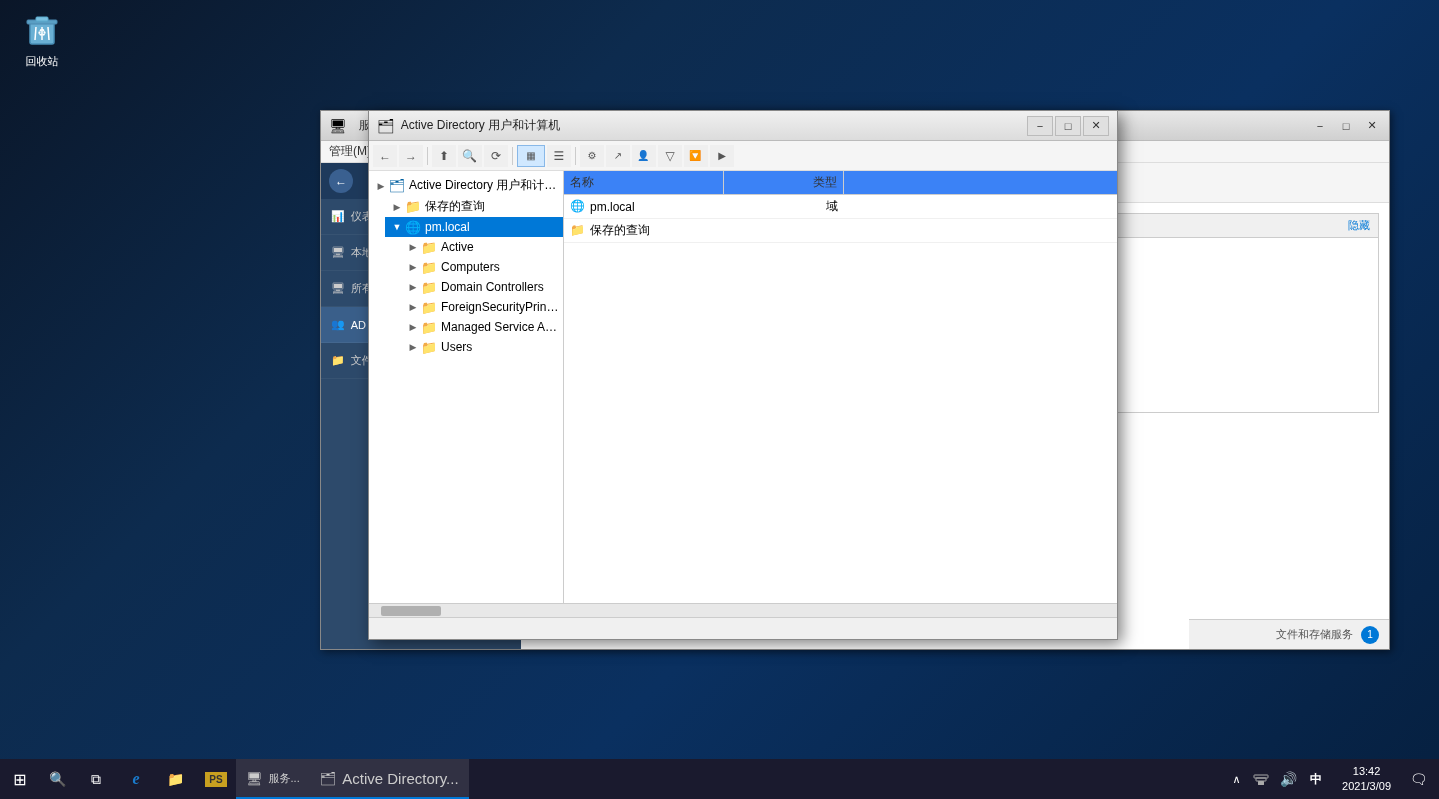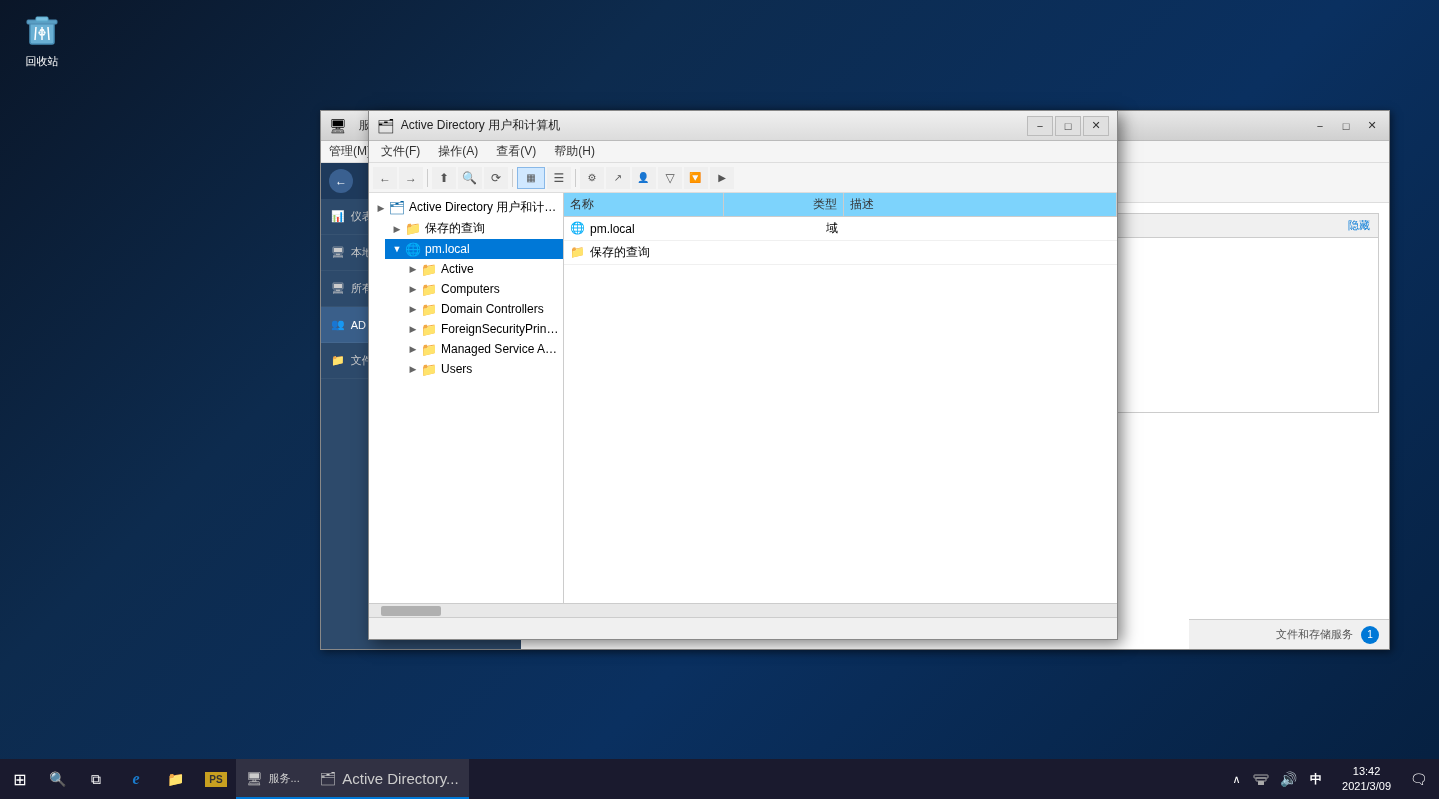--- a/index.html
+++ b/index.html
@@ -304,21 +304,21 @@
     }
 
     
     .ad-list {
       flex: 1;
       overflow-y: auto;
       background: white;
     }
     .list-header {
       display: flex;
-      background: #7dd3fc;
+      background: #3b82f6;
       border-bottom: 1px solid #ccc;
       font-size: 12px;
       color: #333;
       position: sticky;
       top: 0;
     }
     .list-col-header {
       padding: 3px 6px;
       border-right: 1px solid #ccc;
       cursor: pointer;
@@ -577,26 +577,20 @@
     <div class="ad-titlebar">
       <span class="ad-title-icon">🗂</span>
       <span class="ad-title-text">Active Directory 用户和计算机</span>
       <div class="ad-titlebar-btns">
         <div class="ad-titlebar-btn">−</div>
         <div class="ad-titlebar-btn">□</div>
         <div class="ad-titlebar-btn close">✕</div>
       </div>
     </div>
 
-    <div class="ad-menubar">
-      <span class="ad-menu-item">文件(F)</span>
-      <span class="ad-menu-item">操作(A)</span>
-      <span class="ad-menu-item">查看(V)</span>
-      <span class="ad-menu-item">帮助(H)</span>
-    </div>
 
     <div class="ad-toolbar">
       <button class="toolbar-btn">←</button>
       <button class="toolbar-btn">→</button>
       <div class="toolbar-separator"></div>
       <button class="toolbar-btn">⬆</button>
       <button class="toolbar-btn">🔍</button>
       <button class="toolbar-btn">⟳</button>
       <div class="toolbar-separator"></div>
       <button class="toolbar-btn" style="background:#d0e8ff; border:1px solid #88b8e8; font-size:10px; width:28px;">▦</button>
@@ -690,21 +684,20 @@
           <div class="tree-scrollbar">
             <div class="scrollbar-thumb"></div>
           </div>
         </div>
       </div>
 
       <div class="ad-list">
         <div class="list-header">
           <div class="list-col-header col-name">名称</div>
           <div class="list-col-header col-type">类型</div>
-          <div class="list-col-header col-desc">描述</div>
         </div>
 
         <div class="list-row">
           <div class="list-cell col-name" style="display:flex; align-items:center;">
             <span class="list-row-icon" style="color:#0060a0;">🌐</span>
             <span>pm.local</span>
           </div>
           <div class="list-cell col-type">域</div>
           <div class="list-cell col-desc"></div>
         </div>

